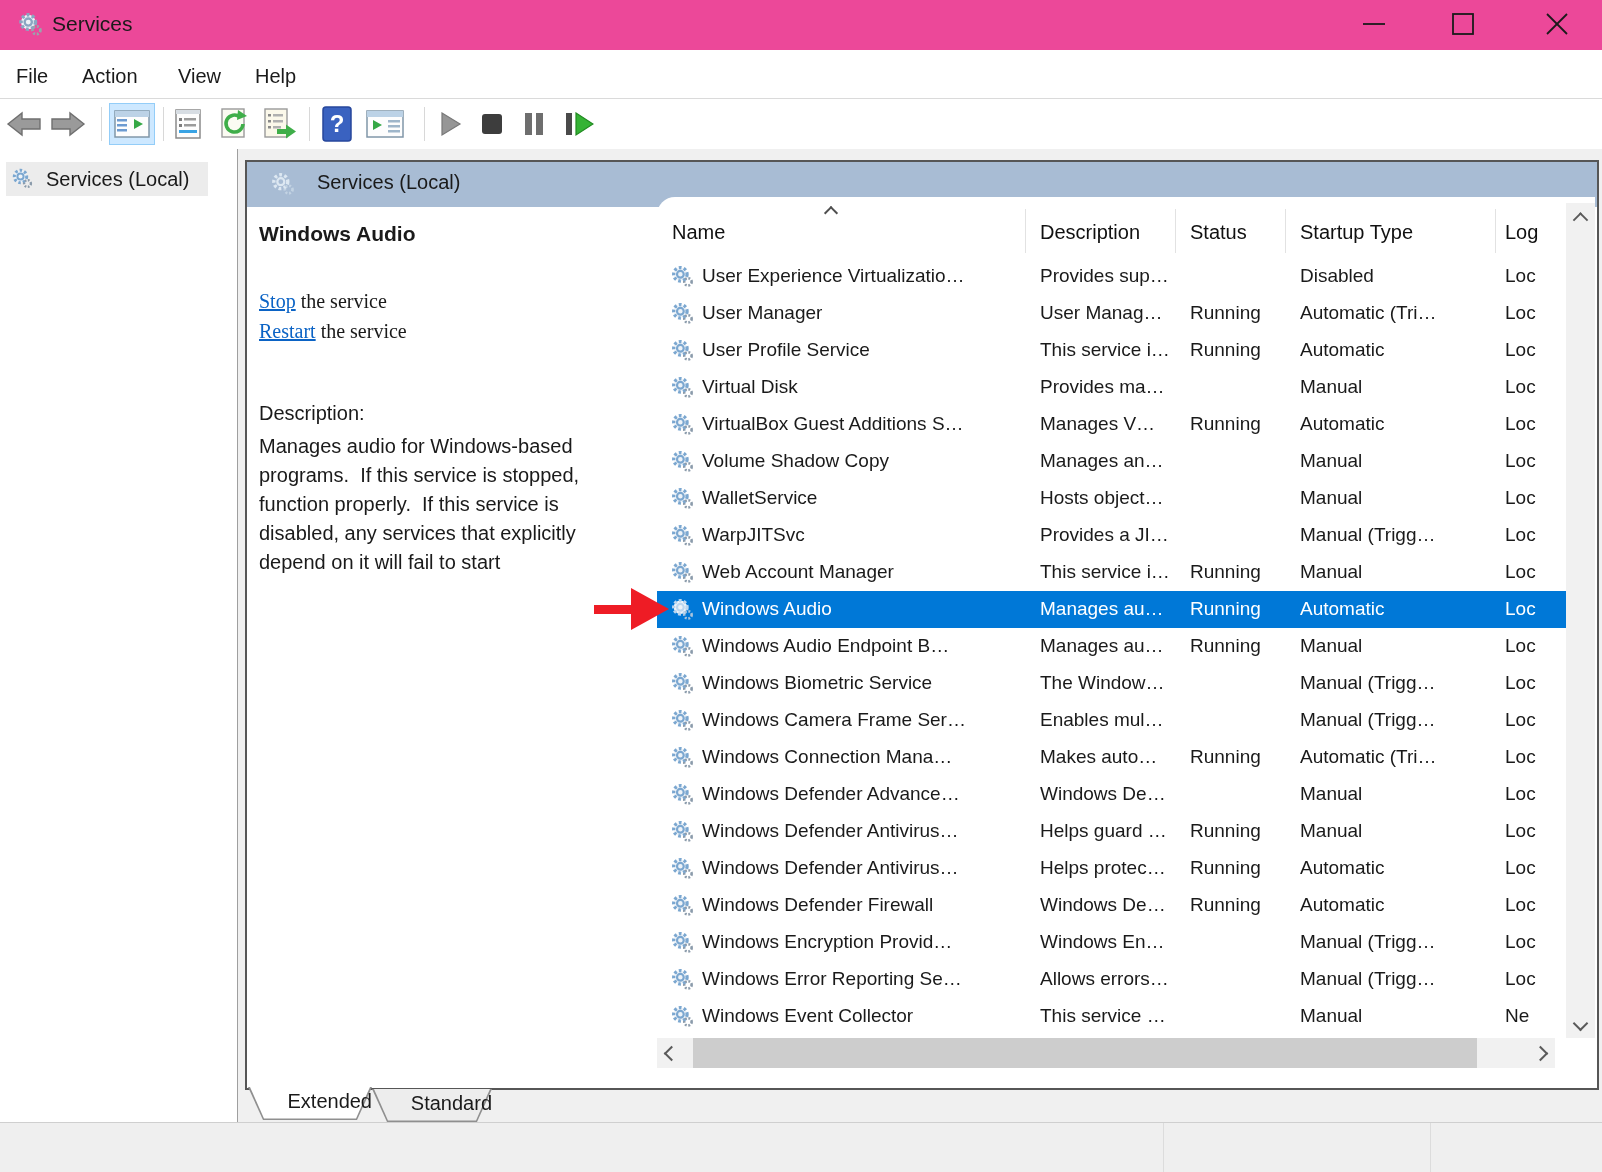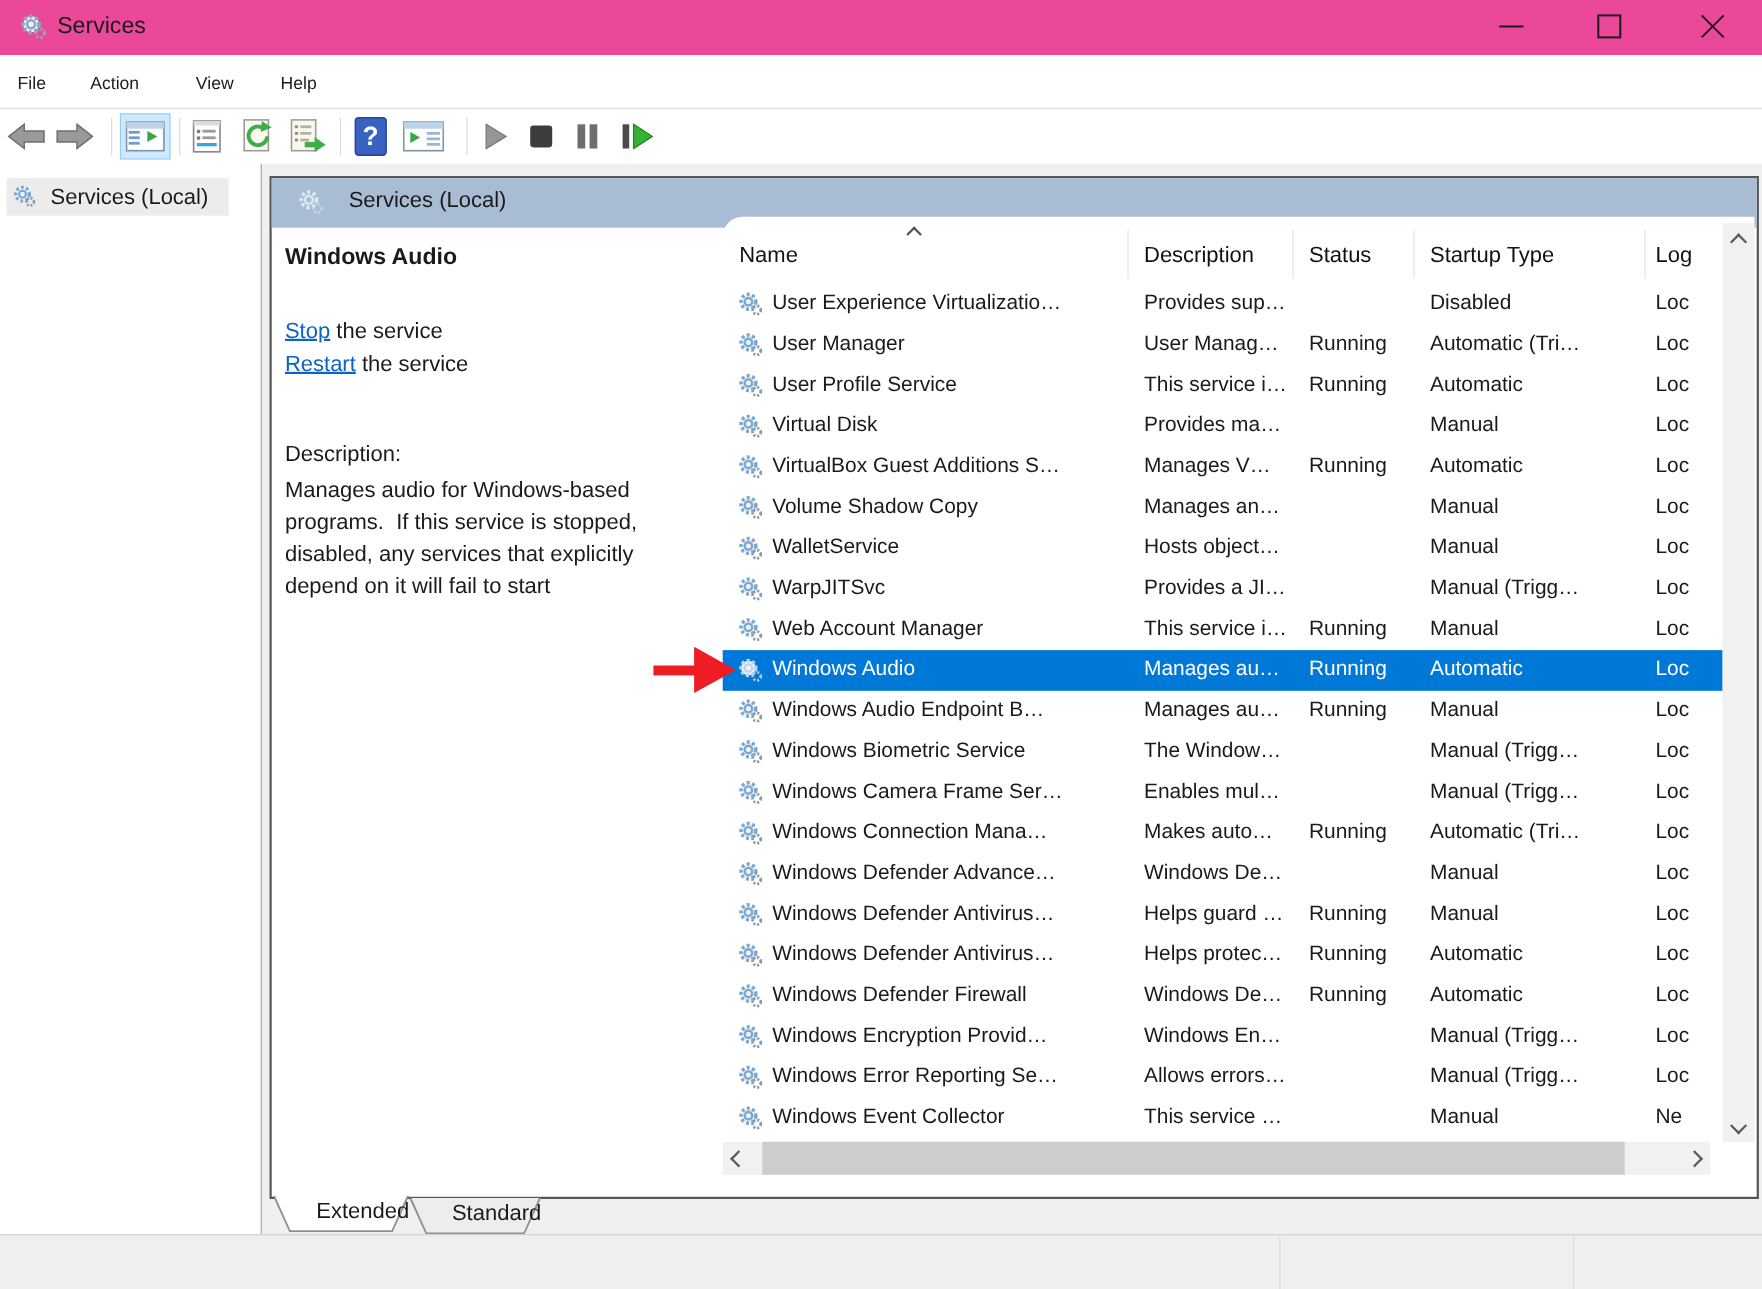--- a/index.html
+++ b/index.html
@@ -6,21 +6,21 @@
   .screen{position:relative;width:1602px;height:1172px;background:#ffffff;overflow:hidden;
           font-family:"Liberation Sans",sans-serif;color:#1a1a1a;}
   
   .titlebar{position:absolute;left:0;top:0;width:100%;height:50px;background:#ec4899;}
   .title-icon{position:absolute;left:16px;top:11px;width:28px;height:28px;}
   .title-text{position:absolute;left:52px;top:12px;font-size:21px;}
   .winbtn{position:absolute;top:0;width:60px;height:48px;display:flex;align-items:center;justify-content:center;}
   .winbtn svg{display:block;}
   
   .menubar{position:absolute;left:0;top:55px;width:100%;height:43px;background:#fff;}
-  .menu-item{position:absolute;top:0;height:43px;line-height:43px;font-size:16px;padding:0 4px;}
+  .menu-item{position:absolute;top:0;height:43px;line-height:43px;font-size:20px;padding:0 4px;}
   
   .toolbar{position:absolute;left:0;top:98px;width:100%;height:51px;background:#fff;
            border-top:1px solid #dadada;border-bottom:1px solid #cccccc;}
   .tb{position:absolute;top:10px;width:40px;height:30px;display:flex;align-items:center;justify-content:center;}
   .tb-sep{position:absolute;top:8px;width:1px;height:34px;background:#d8d8d8;}
   .tb-hl{position:absolute;top:4px;width:46px;height:42px;background:#cde8ff;border:1px solid #93cdf8;
          display:flex;align-items:center;justify-content:center;box-sizing:border-box;}
   
   .mainbg{position:absolute;left:0;top:149px;width:100%;height:1023px;background:#f0f0f0;}
   
@@ -30,21 +30,21 @@
   .tree-item .gear{margin-left:4px;width:24px;height:24px;}
   .tree-item .lbl{margin-left:12px;font-size:20px;}
   
   .panel{position:absolute;left:245px;top:160px;width:1350px;height:926px;background:#fff;
          border:2px solid #565656;}
   .band{position:absolute;left:0;top:0;width:100%;height:45px;background:#a8bcd4;}
   .band .gear{position:absolute;left:22px;top:9px;width:27px;height:27px;}
   .band .lbl{position:absolute;left:70px;top:9px;font-size:20px;}
   
   .svc-title{position:absolute;left:12px;top:60px;font-size:21px;font-weight:bold;}
-  .svc-links{position:absolute;left:12px;top:124px;font-size:20px;line-height:30px;}
+  .svc-links{position:absolute;left:12px;top:124px;font-size:20px;line-height:30px;font-family:Liberation Serif, serif;}
   .svc-links a{color:#0b63c5;text-decoration:underline;}
   .svc-desc-label{position:absolute;left:12px;top:240px;font-size:20px;}
   .svc-desc{position:absolute;left:12px;top:270px;font-size:20px;line-height:29px;}
   .svc-desc div{white-space:pre;}
   
   .listpanel{position:absolute;left:410px;top:35px;width:938px;height:889px;background:#fff;
              border-top-left-radius:18px;}
   .lheader{position:absolute;left:0;top:0;width:909px;height:61px;font-size:20px;}
   .lheader .col{position:absolute;top:24px;color:#111;}
   .hsep{position:absolute;top:12px;width:1px;height:44px;background:#e2e2e2;}
@@ -252,20 +252,21 @@
 
     <div class="svc-title">Windows Audio</div>
     <div class="svc-links">
       <div><a href="#">Stop</a><span> the service</span></div>
       <div><a href="#">Restart</a><span> the service</span></div>
     </div>
     <div class="svc-desc-label">Description:</div>
     <div class="svc-desc">
         <div>Manages audio for Windows-based</div>
         <div>programs.  If this service is stopped,</div>
+        <div>function properly.  If this service is</div>
         <div>disabled, any services that explicitly</div>
         <div>depend on it will fail to start</div>
       </div>
 
     <div class="listpanel">
       <div class="lheader">
         <span class="sortmark"></span>
         <span class="col" style="left:15px;">Name</span>
         <span class="col" style="left:383px;text-align:center;">Description</span>
         <span class="col" style="left:533px;">Status</span>

